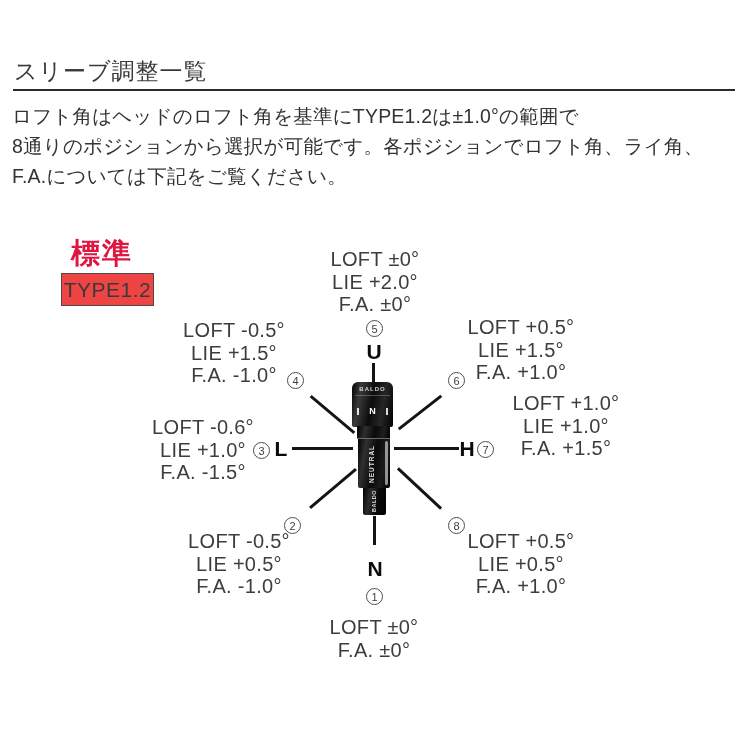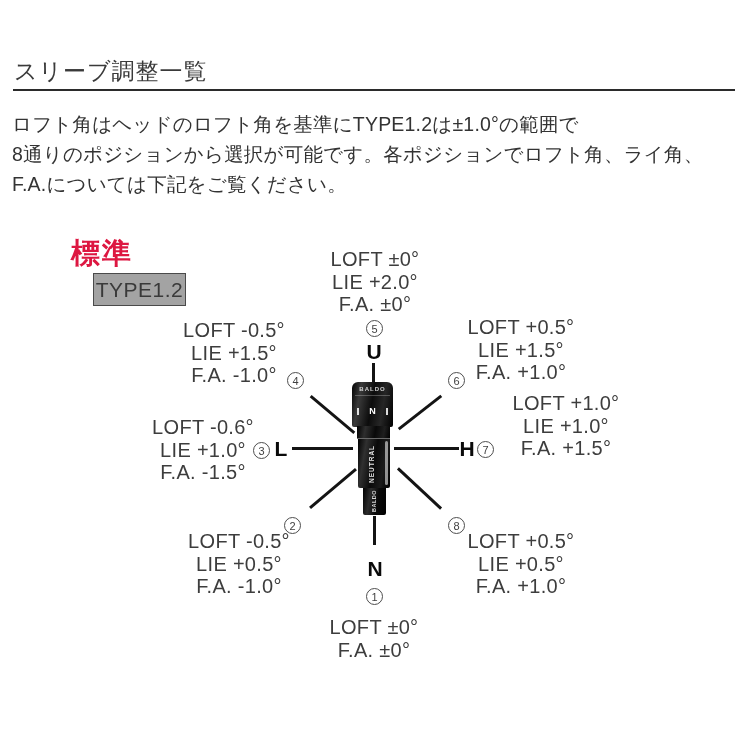--- a/index.html
+++ b/index.html
@@ -10,30 +10,30 @@
   }
   .page-title {
     position:absolute; left:14px; top:56px;
     font-size:23px; letter-spacing:1px; color:#3a3a3a;
   }
   .title-rule {
     position:absolute; left:13px; top:89px; width:722px; height:2px; background:#2b2b2b;
   }
   .intro {
     position:absolute; left:12px; top:101px; width:700px;
-    font-size:19.5px; line-height:30px; color:#333; letter-spacing:0.2px;margin-top:8px;
+    font-size:19.5px; line-height:30px; color:#333; letter-spacing:0.2px;
   }
   .standard-label {
     position:absolute; left:71px; top:234px;
     font-size:29px; font-weight:bold; letter-spacing:2px;
   }
   .type-badge {
     position:absolute; left:61px; top:273px; width:93px; height:33px;
     border:1px solid #4a4a4a; display:flex; align-items:center; justify-content:center;
-    font-size:21px; color:#3a3a3a; letter-spacing:0.5px; background:#a3a3a3;margin-left:32px;
+    font-size:21px; color:#3a3a3a; letter-spacing:0.5px; background:#ef4444;
   }
   
   .diagram { position:absolute; left:0; top:0; width:750px; height:750px; }
   .pos-block {
     position:absolute; width:150px; text-align:center;
     font-size:20px; line-height:22.5px; color:#3d3d3d; letter-spacing:0.3px;
   }
   .p1 { left:299px; top:616px; }
   .p2 { left:164px; top:530px; }
   .p3 { left:128px; top:416px; }

